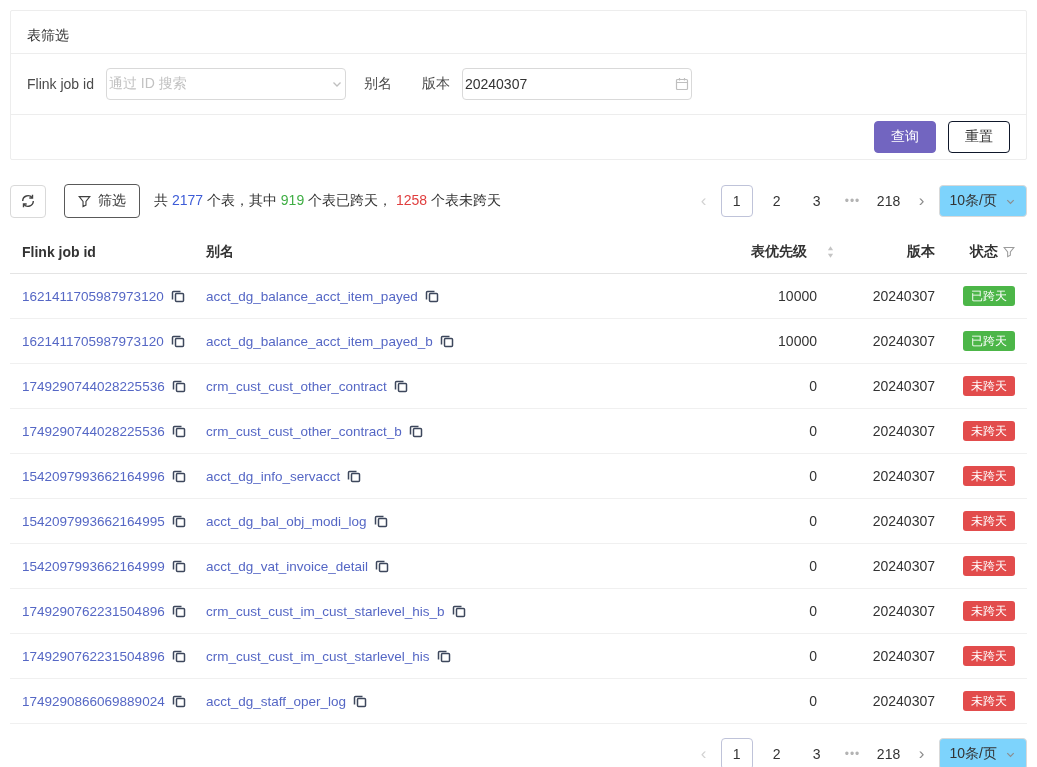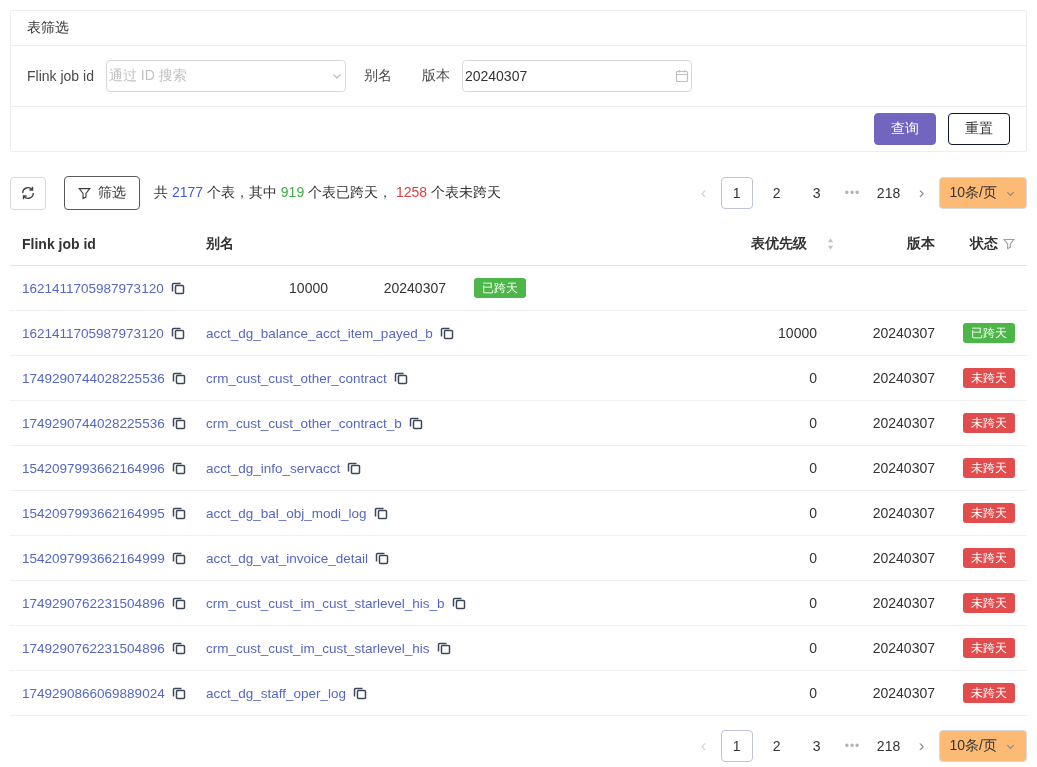--- a/index.html
+++ b/index.html
@@ -6,21 +6,21 @@
   html,body { margin:0; padding:0; background:#fff; }
   body {
     width:1037px; height:767px;
     font-family:"Liberation Sans","DejaVu Sans",sans-serif;
     font-size:14px; color:#333;
   }
   .page { padding:10px; }
 
   
   .filter-card { border:1px solid #ededed; border-radius:2px; background:#fff; }
-  .card-title { padding:8px 16px; font-size:14px; color:#333; border-bottom:1px solid #ededed; }
+  .card-title { padding:8px 16px; font-size:14px; color:#333; border-bottom:1px solid #ededed;margin-top:8px; }
   .filter-row { display:flex; align-items:center; padding:14px 16px; border-bottom:1px solid #ededed; }
   .field { display:flex; align-items:center; }
   .field + .field { margin-left:18px; }
   .f-label { color:#4a4a4a; margin-right:12px; white-space:nowrap; }
   .select, .date-input {
     width:240px; height:32px; border:1px solid #d9d9d9; border-radius:4px;
     display:flex; align-items:center; justify-content:space-between;
     padding:0 2px; background:#fff; cursor:pointer;
   }
   .date-input { width:230px; }
@@ -46,21 +46,21 @@
 
   
   .pager { display:flex; align-items:center; margin-left:auto; gap:8px; }
   .pg-arrow { color:#8c8c8c; font-size:17px; width:18px; text-align:center; cursor:pointer; user-select:none; line-height:32px; }
   .pg-arrow.disabled { color:#d2d2d2; }
   .pg-item { min-width:32px; height:32px; line-height:32px; text-align:center; font-size:14px; color:#333;
              cursor:pointer; border-radius:4px; background:#fff; }
   .pg-item.active { border:1px solid #bfc3d9; line-height:30px; }
   .pg-ellipsis { color:#b3b3b3; font-size:12px; letter-spacing:1px; cursor:pointer; min-width:24px; text-align:center; }
   .pg-size { height:32px; border:1px solid #d9d9d9; border-radius:4px; display:flex; align-items:center;
-             gap:8px; padding:0 10px; cursor:pointer; background:#fdba74; }
+             gap:8px; padding:0 10px; cursor:pointer; background:#7dd3fc; }
 
   
   .table { margin-top:12px; }
   .t-head { display:flex; align-items:center; height:44px; border-bottom:1px solid #e4e4e4; font-weight:bold; }
   .t-row  { display:flex; align-items:center; height:45px; border-bottom:1px solid #f0f0f0; }
   .col-id { width:196px; padding-left:12px; display:flex; align-items:center; gap:7px; }
   .col-alias { flex:1; display:flex; align-items:center; gap:7px; }
   .col-priority { width:140px; display:flex; justify-content:flex-end; align-items:center; gap:19px; }
   .t-row .col-priority { padding-right:18px; }
   .col-version { width:100px; text-align:right; }
@@ -181,20 +181,29 @@
           <svg width="12" height="12" viewBox="0 0 16 16" fill="none" stroke="#9b9b9b" stroke-width="1.4">
               <path d="M1.5 2h13L9.8 7.8v4.6l-3.6 1.8V7.8z"></path>
             </svg>
         </span>
       </div>
     </div>
     <div id="table-body">
         <div class="t-row">
           <div class="td col-id">
             <a class="link">1621411705987973120</a>
+            <span class="copy">
+              <svg width="14" height="14" viewBox="0 0 14 14" fill="none" stroke="currentColor" stroke-width="1.5">
+                <rect x="4.5" y="4.5" width="8" height="8" rx="1"></rect>
+                <path d="M9.5 2.5h-7a1 1 0 0 0-1 1v7"></path>
+              </svg>
+            </span>
+          </div>
+          <div class="td col-alias">
+            <a class="link">acct_dg_balance_acct_item_payed</a>
             <span class="copy">
               <svg width="14" height="14" viewBox="0 0 14 14" fill="none" stroke="currentColor" stroke-width="1.5">
                 <rect x="4.5" y="4.5" width="8" height="8" rx="1"></rect>
                 <path d="M9.5 2.5h-7a1 1 0 0 0-1 1v7"></path>
               </svg>
             </span>
           </div>
           <div class="td col-priority">10000</div>
           <div class="td col-version">20240307</div>
           <div class="td col-status">

